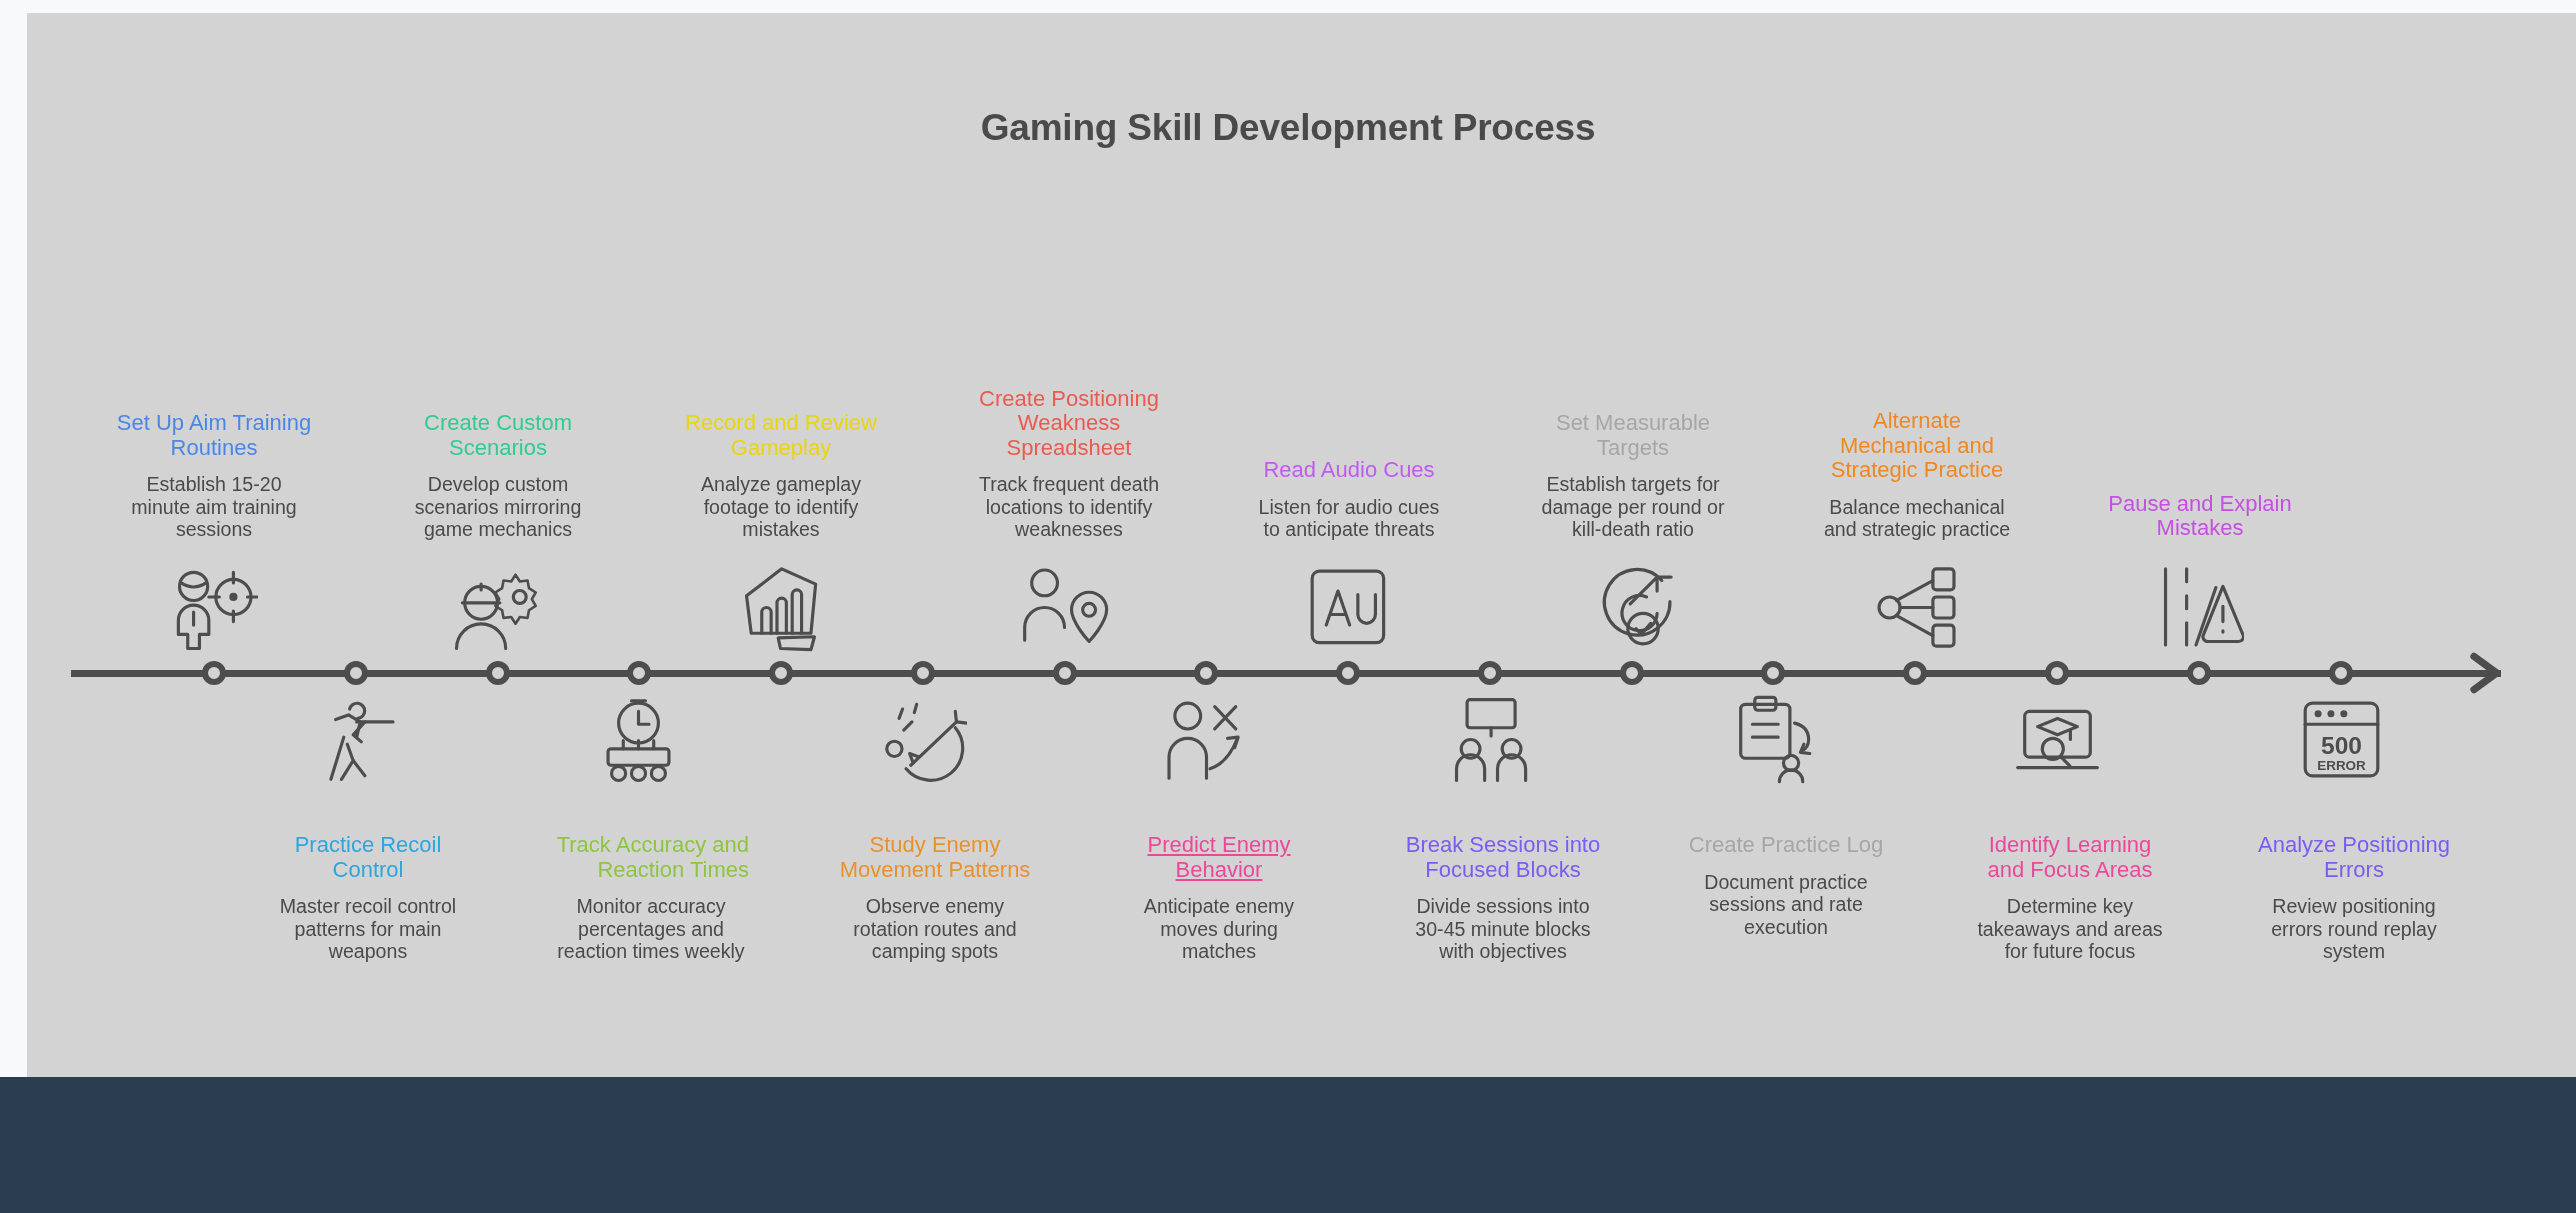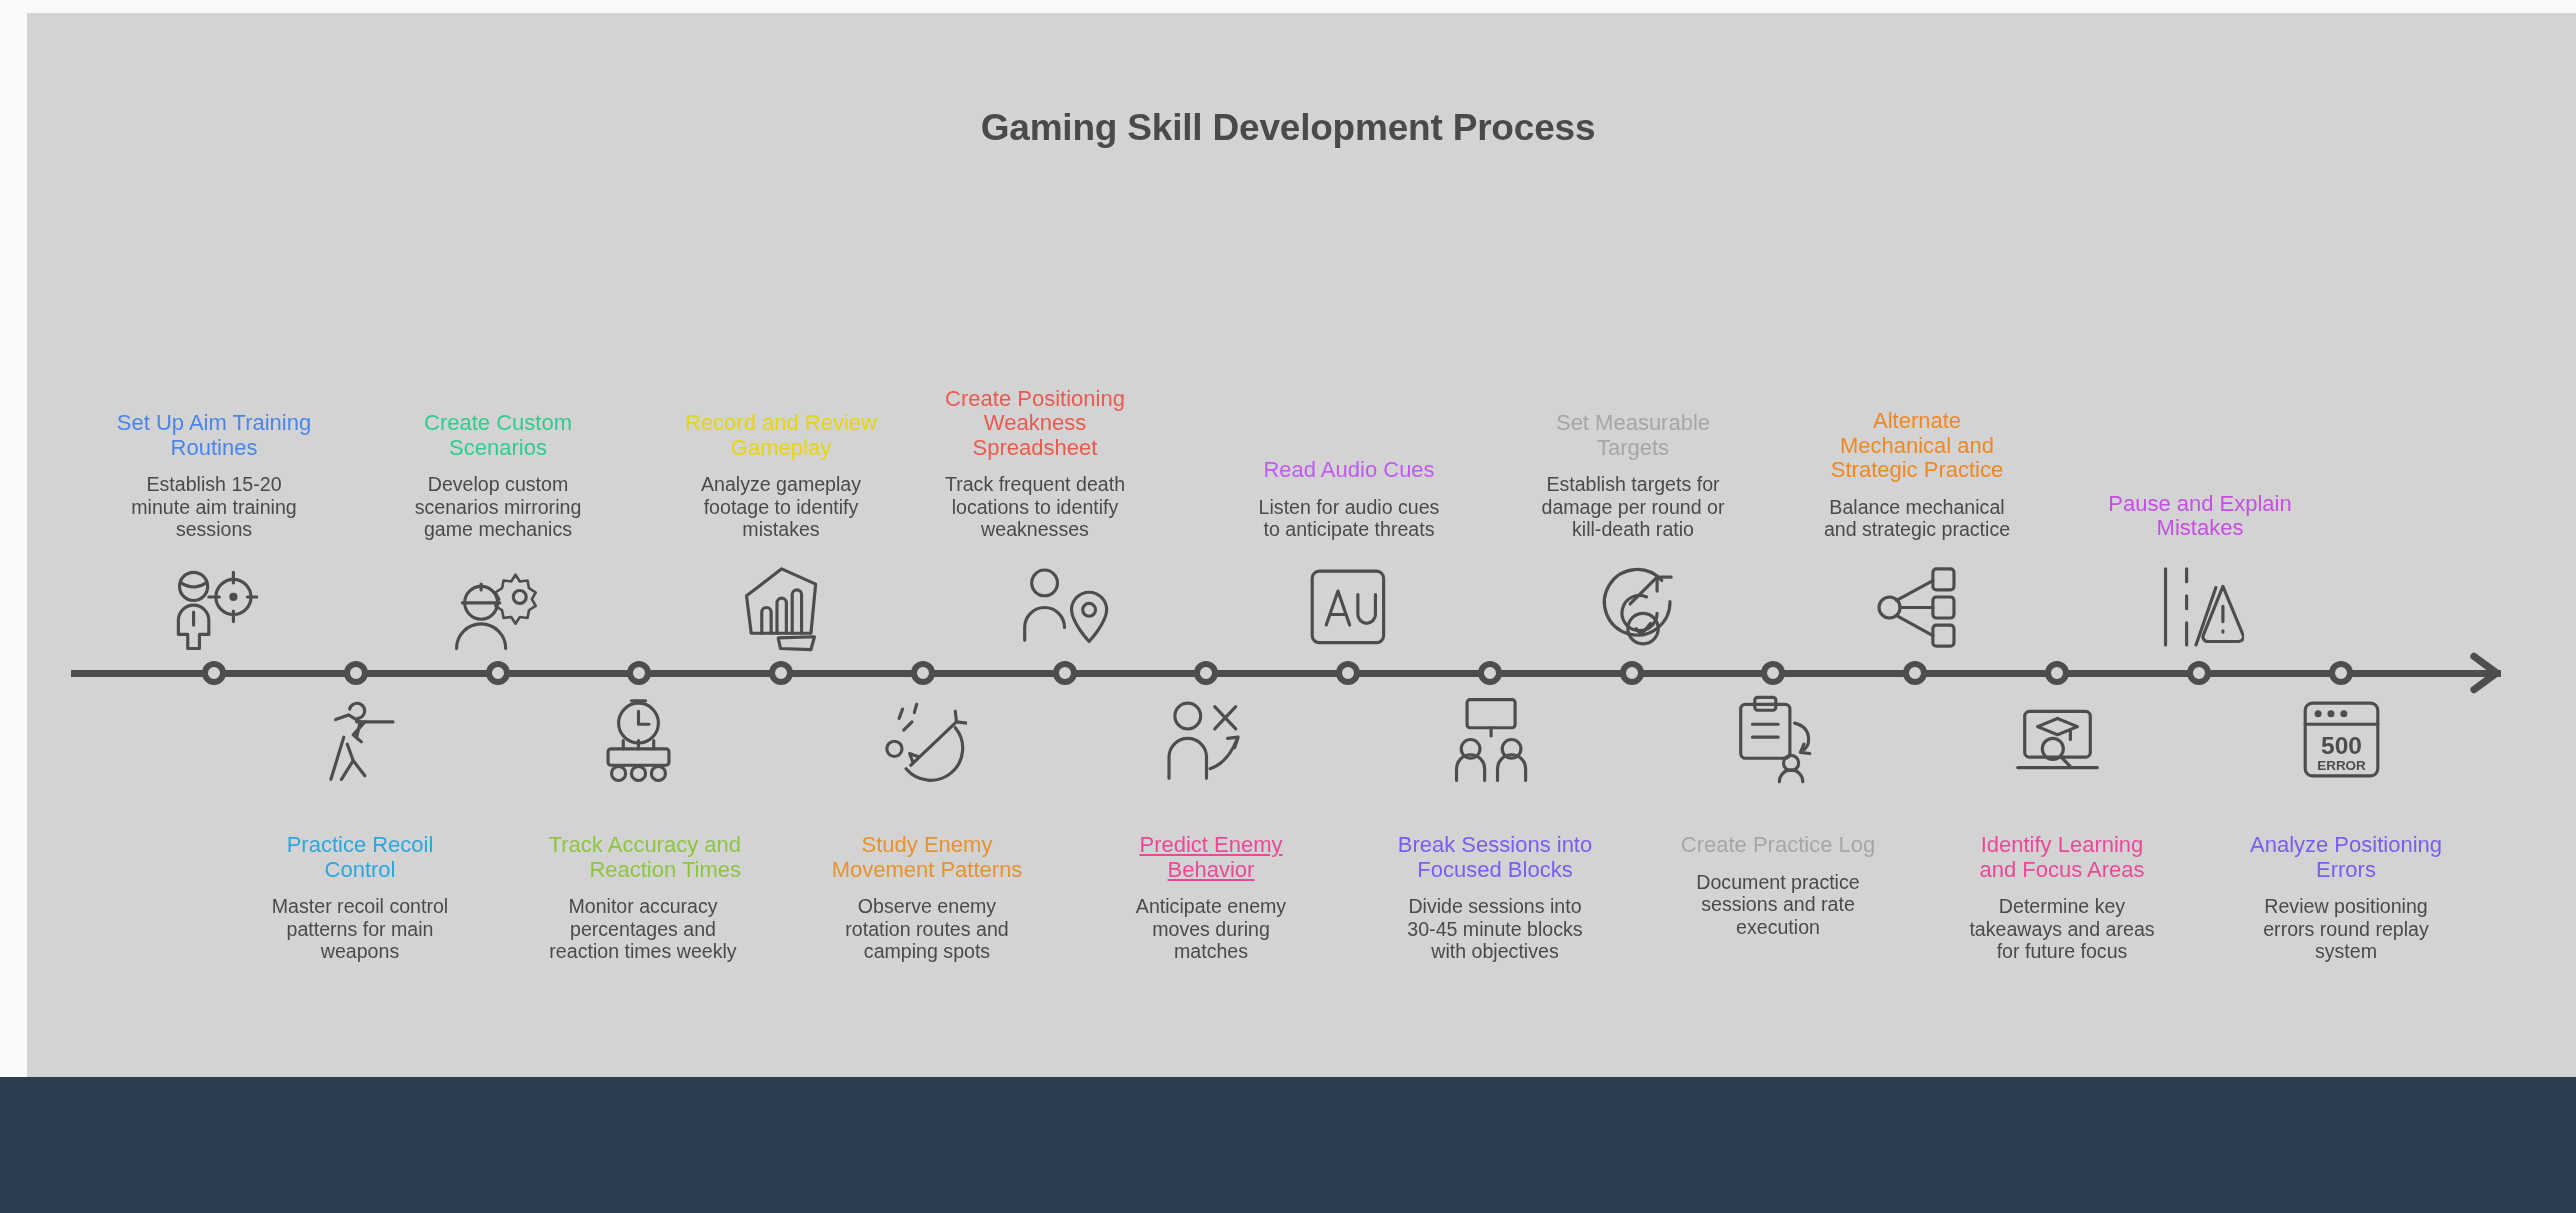--- a/index.html
+++ b/index.html
@@ -70,21 +70,21 @@
   }
   .node .desc {
     font-size: 19.6px;
     line-height: 1.15;
     text-align: center;
     color: #4a4a4a;
     margin-top: 13px;
   }
   .node.top { text-align: center; }
   .node.top .inner { position: absolute; bottom: 0; left: 0; width: 196px; }
-  .node.bottom .inner { position: absolute; top: 0; left: 4px; width: 196px; }
+  .node.bottom .inner { position: absolute; top: 0; left: 12px; width: 196px; }
 
   .icon-wrap {
     position: absolute;
     width: 89px; height: 89px;
     margin-left: -45px;
   }
   .icon-wrap svg { width: 89px; height: 89px; display: block; }
   .ico { fill: none; stroke: #4d4d4d; stroke-width: 5.4; stroke-linecap: round; stroke-linejoin: round; }
   .ico-f { fill: #4d4d4d; stroke: none; }
   .ico-txt { fill: #4d4d4d; font-family: "Liberation Sans", sans-serif; font-weight: bold; }
@@ -311,21 +311,21 @@
           <div class="title" style="color: rgb(232, 213, 11);">Record and Review Gameplay</div>
           <div class="desc">Analyze gameplay footage to identify mistakes</div>
         </div>
       </div>
       <div class="node bottom" style="left: 923px; top: 833px; height: 250px;">
         <div class="inner">
           <div class="title" style="color: rgb(232, 146, 43);">Study Enemy Movement Patterns</div>
           <div class="desc">Observe enemy rotation routes and camping spots</div>
         </div>
       </div>
-      <div class="node top" style="left: 1035px; top: 178px; height: 363px;">
+      <div class="node top" style="left: 1069px; top: 178px; height: 363px;">
         <div class="inner">
           <div class="title" style="color: rgb(234, 90, 79);">Create Positioning Weakness Spreadsheet</div>
           <div class="desc">Track frequent death locations to identify weaknesses</div>
         </div>
       </div>
       <div class="node bottom" style="left: 1207px; top: 833px; height: 250px;">
         <div class="inner">
           <div class="title" style="color: rgb(236, 72, 153); text-decoration: underline;">Predict Enemy Behavior</div>
           <div class="desc">Anticipate enemy moves during matches</div>
         </div>

